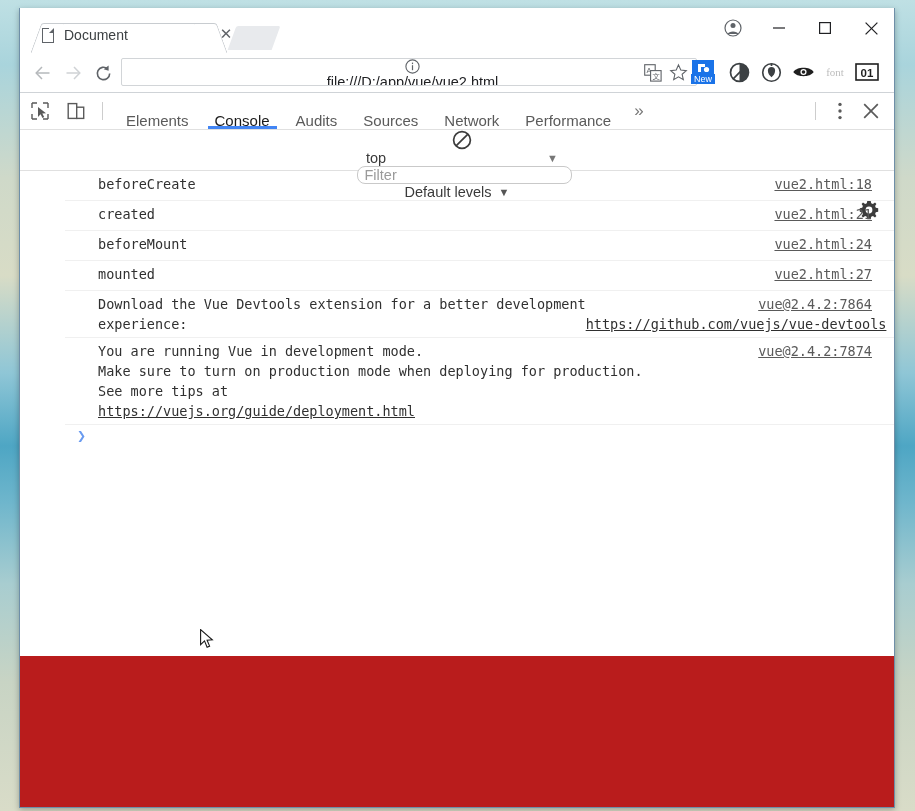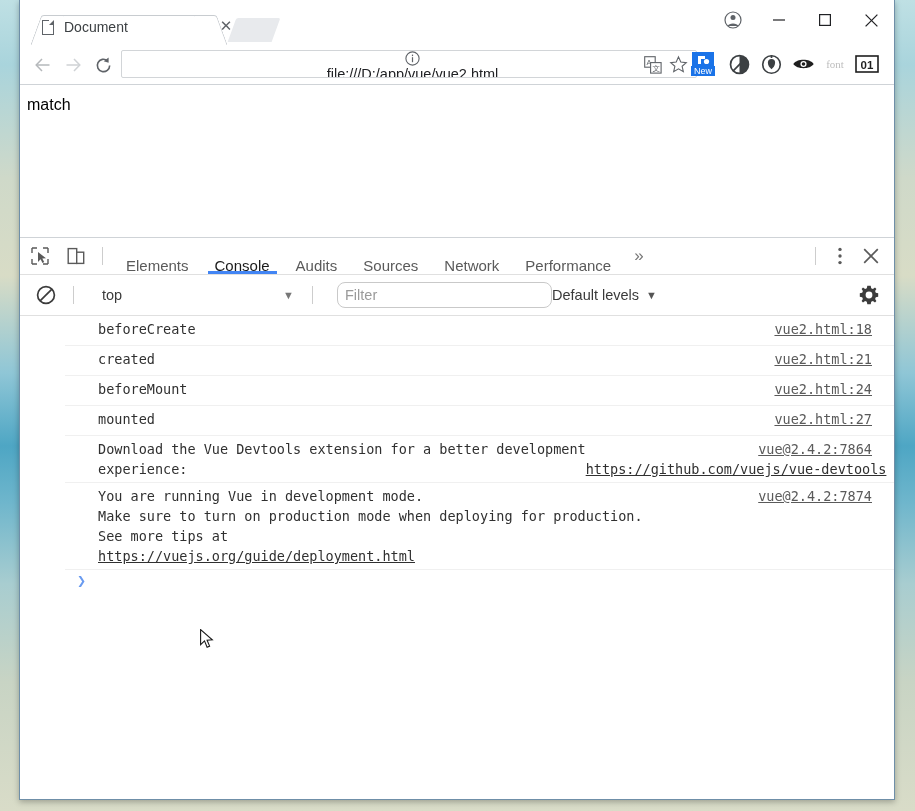--- a/index.html
+++ b/index.html
@@ -11,21 +11,21 @@
   body {
     background: linear-gradient(180deg, #bfe0e4 0%, #a9d4dc 8%, #cfd9c9 22%,
                 #d8dcc6 34%, #8fc6d6 46%, #4ea6c4 55%, #6fb6cc 62%,
                 #a8cdd0 72%, #c8d4c4 84%, #d9dcc8 100%);
     position: relative;
   }
 
   
   #browser-window {
     position: absolute;
-    left: 19px; top: 0px;
+    left: 19px; top: 8px;
     width: 876px; height: 800px;
     background: #b91c1c;
     border: 1px solid #6f8fa8;
     border-top: none;
     box-sizing: border-box;
     box-shadow: 0 2px 6px rgba(0,0,0,0.28);
     overflow: hidden;
   }
 
   
@@ -294,20 +294,21 @@
     margin-right: 6px;
   }
 
   
   #console-filterbar {
     position: relative;
     height: 40px;
     border-bottom: 1px solid #e0e0e0;
     display: flex;
     align-items: center;
+    flex-direction: column;
   }
   #clear-console-btn {
     width: 34px; height: 28px;
     margin-left: 9px;
     display: flex; align-items: center; justify-content: center;
     cursor: pointer;
   }
   #context-selector {
     margin-left: 8px;
     width: 210px; height: 26px;
@@ -554,23 +555,20 @@
         <rect x="1" y="1" width="22" height="16" fill="none" stroke="#1f1f1f" stroke-width="1.6"></rect>
         <text x="12" y="13.5" font-size="11.5" fill="#1f1f1f" text-anchor="middle" font-family="Liberation Sans, sans-serif" font-weight="bold">01</text>
       </svg>
     </div>
 
     <div id="chrome-menu" class="ext-icon">
       
     </div>
   </div>
 
-  <div id="page-viewport">
-    <span id="page-text">match</span>
-  </div>
 
   <div id="devtools">
 
     <div id="devtools-toolbar">
 
       <div class="dt-icon-btn">
         <svg width="20" height="20" viewBox="0 0 20 20">
           <path d="M2 2 H7 M2 2 V7 M18 2 H13 M18 2 V7 M2 18 H7 M2 18 V13 M18 18 H13 M18 18 V13" fill="none" stroke="#5a5a5a" stroke-width="1.4"></path>
           <polygon points="8,6 8,16 10.6,13.3 12.5,17 14.2,16.1 12.3,12.6 16,12.3" fill="#5a5a5a"></polygon>
         </svg>

